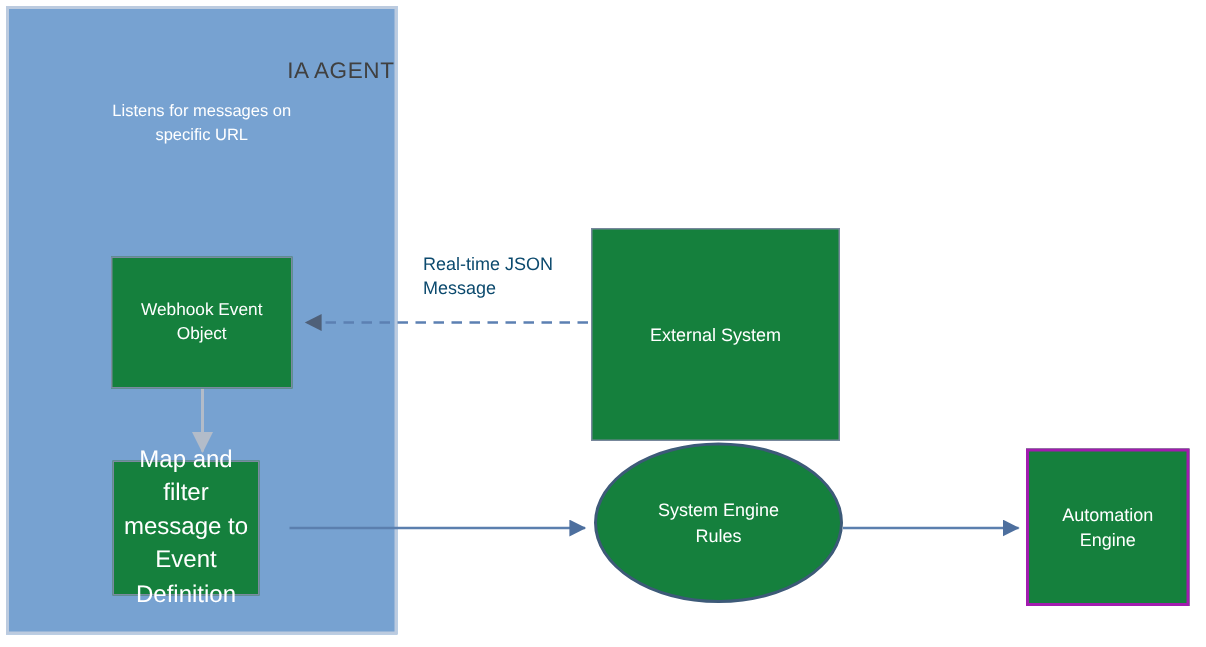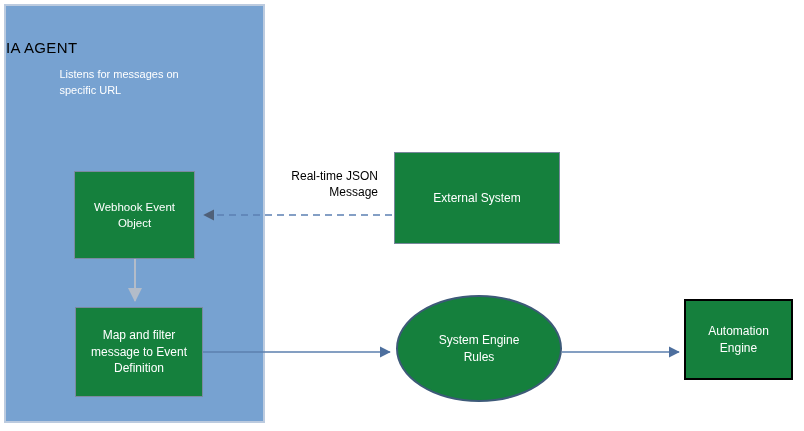--- a/index.html
+++ b/index.html
@@ -16,30 +16,31 @@
     position: absolute;
     left: 4px; top: 4px;
     width: 257px; height: 415px;
     background: #77a2d1;
     border: 2px solid #bccbdf;
   }
   .agent-title {
     position: absolute;
     left: 0; top: 33px;
     width: 100%;
-    text-align: left;
-    color: #000000;
+    text-align: right;
+    color: #404040;
     font-size: 15px;
     letter-spacing: 0.4px;
   }
   .agent-subtitle {
     position: absolute;
     left: 50%; top: 61px;
     width: 150px;
     margin-left: -75px;
+    text-align: center;
     color: #ffffff;
     font-size: 11px;
     line-height: 1.45;
   }
   
   .node {
     position: absolute;
     background: #15803d;
     display: flex;
     align-items: center;
@@ -48,49 +49,49 @@
     color: #ffffff;
     box-sizing: border-box;
   }
   .node .lbl { line-height: 1.4; }
   .webhook-box {
     left: 74px; top: 171px; width: 121px; height: 88px;
     border: 1px solid #7b8aa0;
     font-size: 11.5px;
   }
   .mapfilter-box {
-    left: 75px; top: 307px; width: 128px; height: 90px;
+    left: 75px; top: 307px; width: 98px; height: 90px;
     border: 1px solid #7b8aa0;
-    font-size: 12px;
+    font-size: 16px;
   }
   .external-box {
-    left: 394px; top: 152px; width: 166px; height: 92px;
+    left: 394px; top: 152px; width: 166px; height: 142px;
     border: 1px solid #77879b;
     font-size: 12px;
   }
   .ellipse {
     left: 396px; top: 295px; width: 166px; height: 107px;
     border: 2px solid #3d5a78;
     border-radius: 50%;
     font-size: 12px;
   }
   .ellipse .lbl { width: 90px; }
   .automation-box {
-    left: 684px; top: 299px; width: 109px; height: 81px;
-    border: 2px solid #000000;
+    left: 684px; top: 299px; width: 109px; height: 105px;
+    border: 2px solid #a21caf;
     font-size: 12px;
   }
   .automation-box .lbl { width: 86px; }
   .webhook-box .lbl { width: 100px; }
   .mapfilter-box .lbl { width: 104px; }
   
   .conn-label {
     position: absolute;
-    text-align: right;
-    color: #000000;
+    text-align: left;
+    color: #0c4a6e;
     font-size: 12px;
     line-height: 1.35;
   }
   .json-label { left: 282px; top: 168px; width: 96px; }
   .triggers-label { left: 272px; top: 321px; width: 110px; }
   .executes-label { left: 556px; top: 329px; width: 130px; }
   
   .connector-layer {
     position: absolute;
     left: 0; top: 0;

